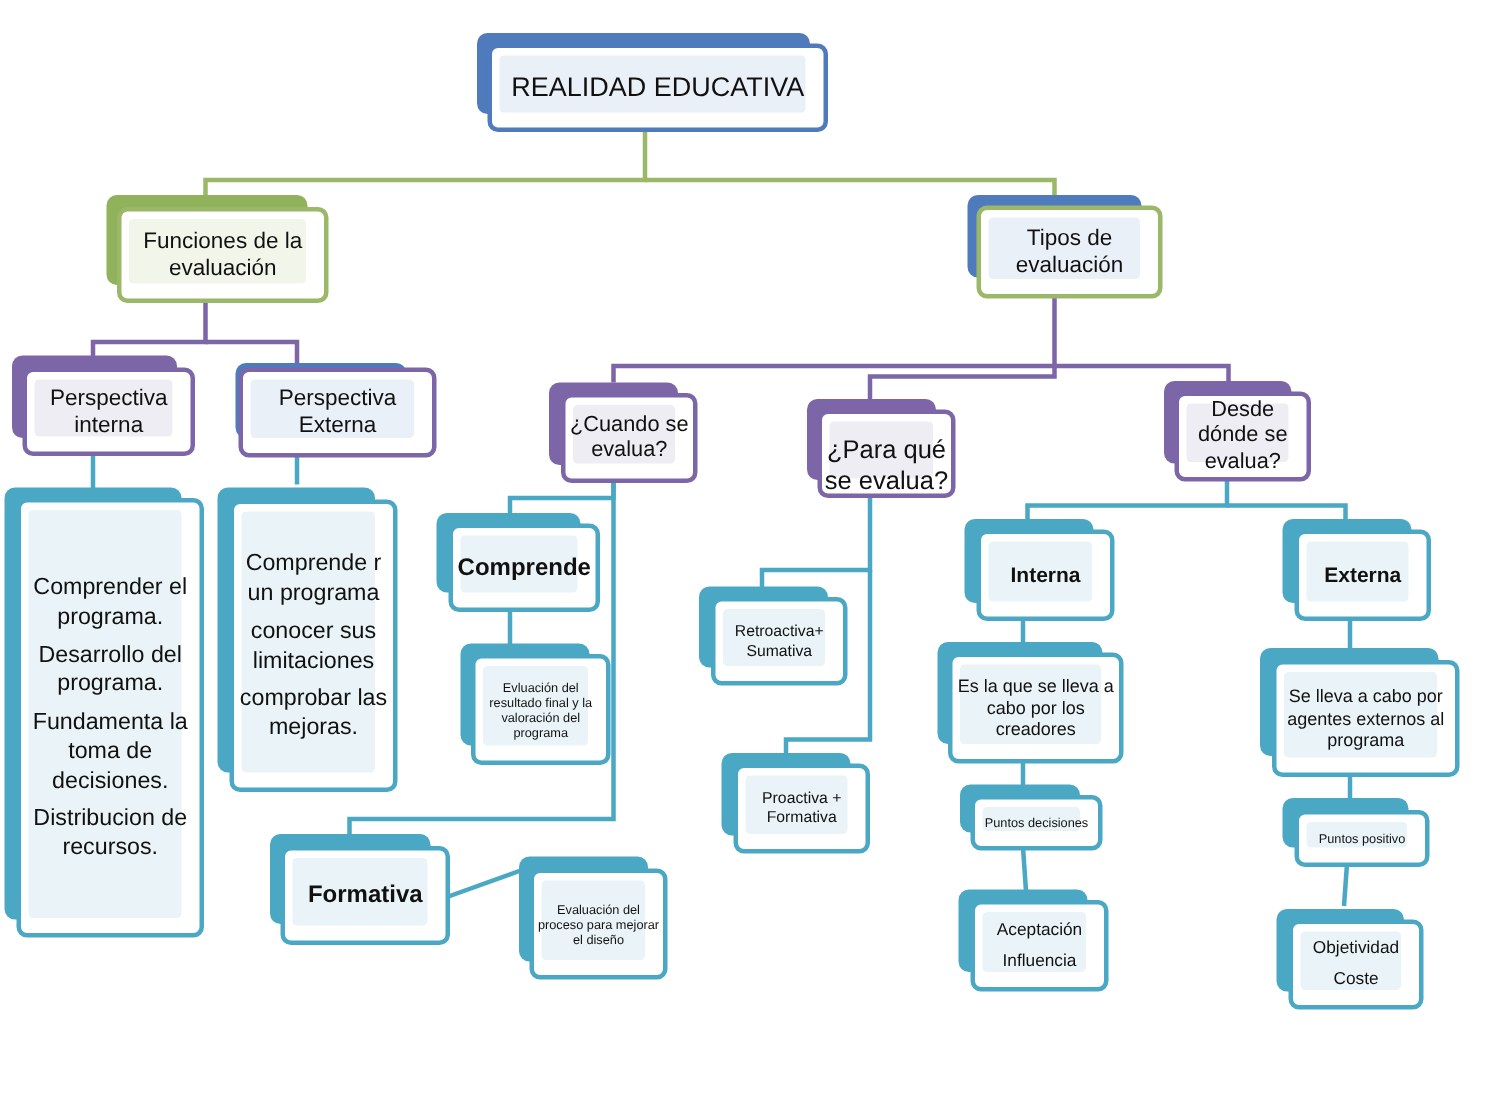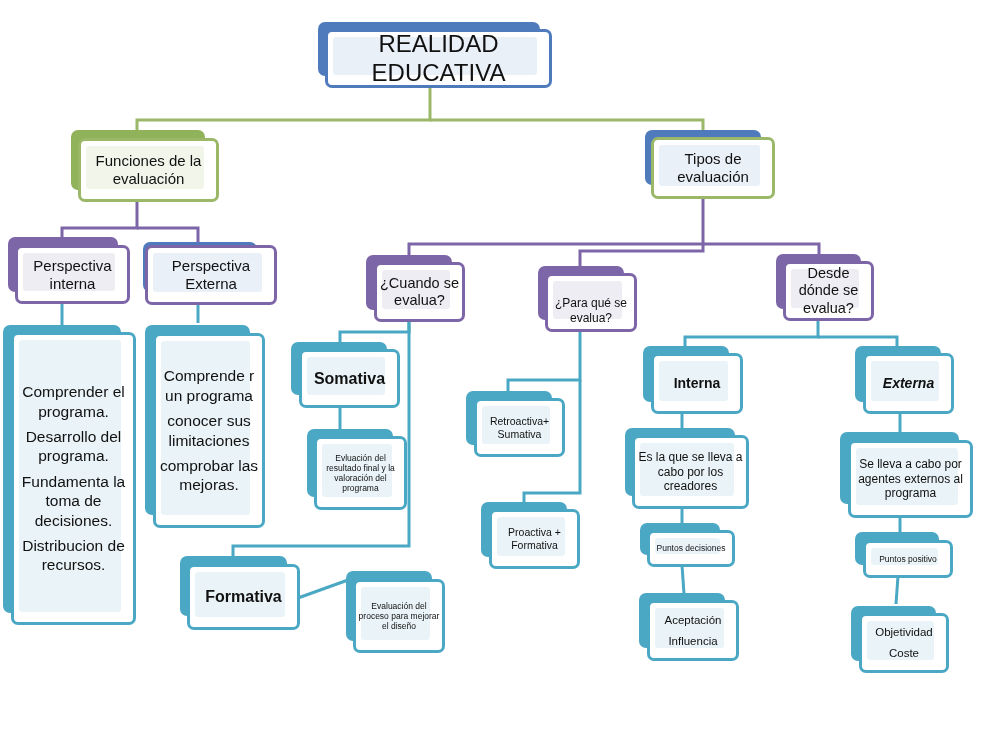--- a/index.html
+++ b/index.html
@@ -63,21 +63,21 @@
     <line x1="900" y1="411" x2="900" y2="433"></line>
     <line x1="900" y1="515" x2="900" y2="533"></line>
     <line x1="898" y1="576" x2="896" y2="604"></line>
   </g>
 </svg>
 
 <div class="node blue" style="left:318px;top:22px;width:234px;height:66px;">
   <div class="shadow" style="left:0;top:0;width:222px;height:54px;"></div>
   <div class="card b-blue f-blue" style="left:7px;top:7px;width:227px;height:59px;">
     <div class="fill"></div>
-    <span class="txt" style="font-size:24px;">REALIDAD EDUCATIVA</span>
+    <span class="txt" style="font-size:18px;">REALIDAD EDUCATIVA</span>
   </div>
 </div>
 
 <div class="node green" style="left:71px;top:130px;width:148px;height:72px;">
   <div class="shadow" style="left:0;top:0;width:134px;height:60px;"></div>
   <div class="card b-green f-green" style="left:7px;top:8px;width:141px;height:64px;">
     <div class="fill"></div>
     <span class="txt" style="font-size:15px;">Funciones de la evaluación</span>
   </div>
 </div>
@@ -91,21 +91,21 @@
 </div>
 
 <div class="node purple" style="left:8px;top:237px;width:122px;height:67px;padding-left:26px;">
   <div class="shadow" style="left:0;top:0;width:110px;height:55px;"></div>
   <div class="card b-purple f-purple" style="left:7px;top:8px;width:115px;height:59px;">
     <div class="fill"></div>
     <span class="txt" style="font-size:15px;">Perspectiva interna</span>
   </div>
 </div>
 
-<div class="node blue" style="left:143px;top:242px;width:134px;height:63px;">
+<div class="node blue" style="left:157px;top:242px;width:134px;height:63px;">
   <div class="shadow" style="left:0;top:0;width:114px;height:50px;"></div>
   <div class="card b-purple f-blue" style="left:2px;top:3px;width:132px;height:60px;">
     <div class="fill"></div>
     <span class="txt" style="font-size:15px;">Perspectiva Externa</span>
   </div>
 </div>
 
 <div class="node teal" style="left:3px;top:325px;width:133px;height:300px;">
   <div class="shadow" style="left:0;top:0;width:118px;height:288px;"></div>
   <div class="card b-teal f-teal" style="left:8px;top:7px;width:125px;height:293px;">
@@ -136,37 +136,37 @@
   <div class="card b-purple f-purple" style="left:8px;top:7px;width:91px;height:60px;">
     <div class="fill"></div>
     <span class="txt" style="font-size:14.5px;">¿Cuando se evalua?</span>
   </div>
 </div>
 
 <div class="node purple" style="left:538px;top:266px;width:99px;height:66px;">
   <div class="shadow" style="left:0;top:0;width:86px;height:54px;"></div>
   <div class="card b-purple f-purple" style="left:7px;top:7px;width:92px;height:59px;">
     <div class="fill"></div>
-    <span class="txt" style="font-size:12px;margin-top:16px;">¿Para qué se evalua?</span>
+    <span class="txt" style="font-size:17px;margin-top:16px;">¿Para qué se evalua?</span>
   </div>
 </div>
 
 <div class="node purple" style="left:776px;top:254px;width:98px;height:67px;">
   <div class="shadow" style="left:0;top:0;width:85px;height:55px;"></div>
   <div class="card b-purple f-purple" style="left:7px;top:7px;width:91px;height:60px;">
     <div class="fill"></div>
     <span class="txt" style="font-size:14.5px;border-radius:17px;">Desde dónde se evalua?</span>
   </div>
 </div>
 
 <div class="node teal" style="left:291px;top:342px;width:109px;height:66px;">
   <div class="shadow" style="left:0;top:0;width:96px;height:53px;"></div>
   <div class="card b-teal f-teal" style="left:8px;top:7px;width:101px;height:59px;">
     <div class="fill"></div>
-    <span class="txt bold" style="font-size:16px;">Somativa</span>
+    <span class="txt bold" style="font-size:16px;">Comprende</span>
   </div>
 </div>
 
 <div class="node teal" style="left:307px;top:429px;width:100px;height:81px;">
   <div class="shadow" style="left:0;top:0;width:86px;height:68px;"></div>
   <div class="card b-teal f-teal" style="left:7px;top:7px;width:93px;height:74px;">
     <div class="fill"></div>
     <span class="txt" style="font-size:8.5px;">Evluación del resultado final y la valoración del programa</span>
   </div>
 </div>
@@ -231,21 +231,21 @@
   <div class="shadow" style="left:0;top:0;width:86px;height:55px;"></div>
   <div class="card b-teal f-teal" style="left:8px;top:7px;width:92px;height:61px;">
     <div class="fill"></div>
     <div class="txt" style="font-size:11.5px;line-height:1.8;">
       <div>Aceptación</div>
       <div>Influencia</div>
     </div>
   </div>
 </div>
 
-<div class="node teal" style="left:855px;top:346px;width:99px;height:68px;font-style:italic;">
+<div class="node teal" style="left:855px;top:346px;width:99px;height:68px;">
   <div class="shadow" style="left:0;top:0;width:86px;height:56px;"></div>
   <div class="card b-teal f-teal" style="left:8px;top:7px;width:91px;height:61px;">
     <div class="fill"></div>
     <span class="txt bold" style="font-size:14px;">Externa</span>
   </div>
 </div>
 
 <div class="node teal" style="left:840px;top:432px;width:133px;height:86px;">
   <div class="shadow" style="left:0;top:0;width:119px;height:72px;"></div>
   <div class="card b-teal f-teal" style="left:8px;top:8px;width:125px;height:78px;">

